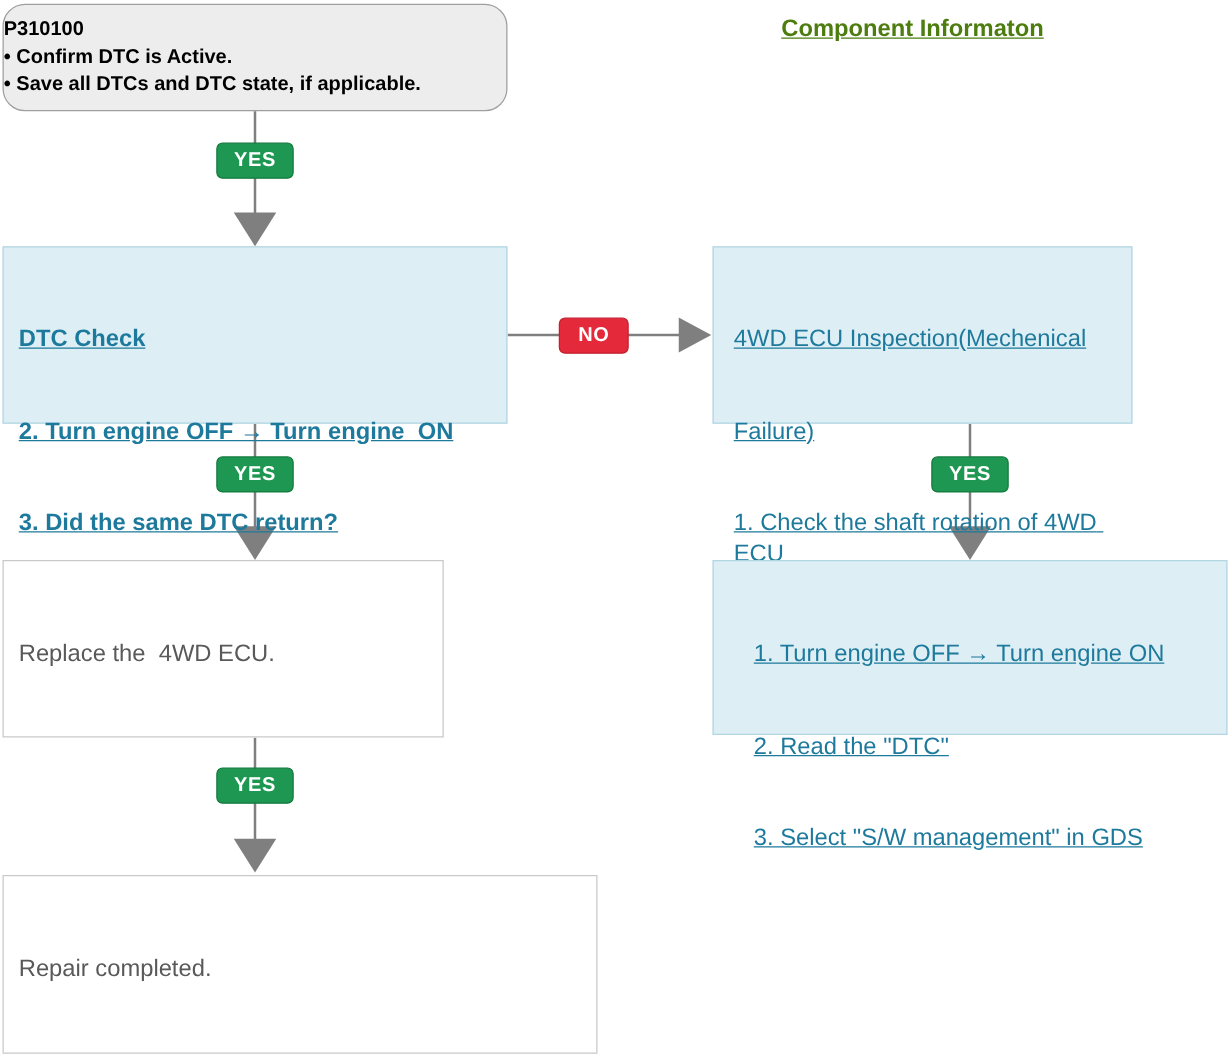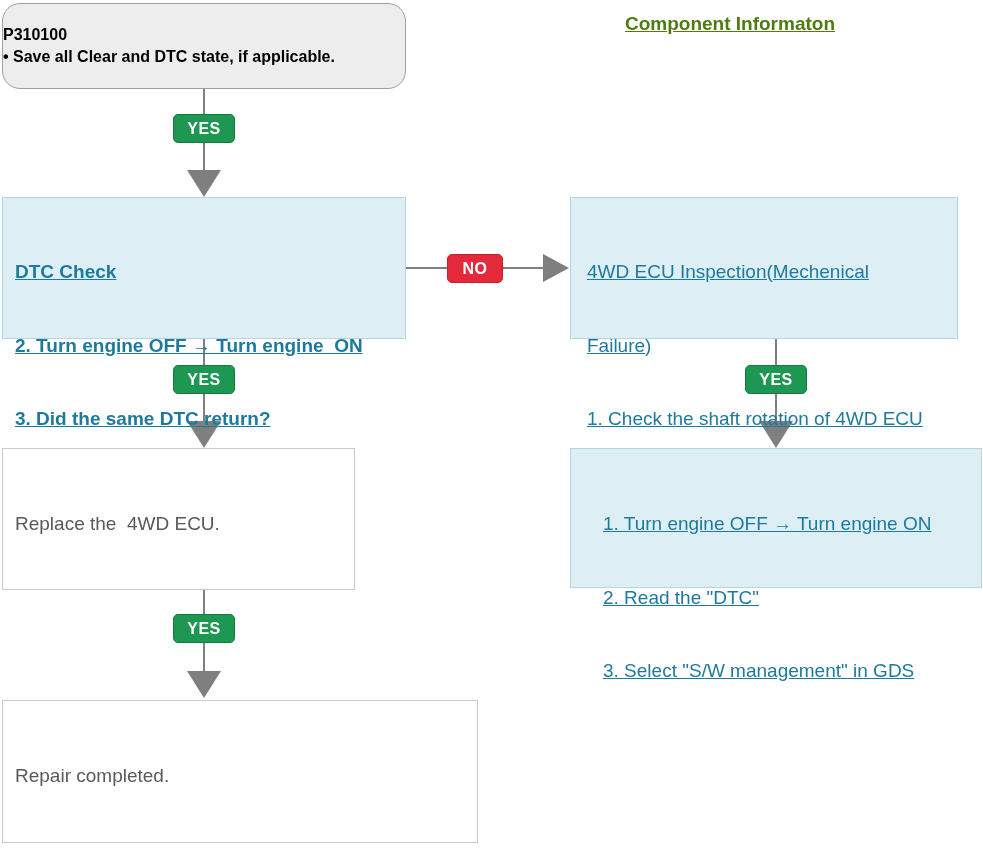--- a/index.html
+++ b/index.html
@@ -64,21 +64,21 @@
     color: #1e7a9c;
   }
   .box.plain {
     background: #ffffff;
     border: 1px solid #c9c9c9;
     color: #595959;
   }
   .line.link { text-decoration: underline; cursor: pointer; }
 
   #box-dtc        { left: 2px;   top: 197px; width: 404px; height: 142px; padding: 13px 12px; font-weight: bold; }
-  #box-inspection { left: 570px; top: 197px; width: 388px; height: 142px; padding: 13px 16px; }
+  #box-inspection { left: 570px; top: 197px; width: 336px; height: 142px; padding: 13px 16px; }
   #box-replace    { left: 2px;   top: 448px; width: 353px; height: 142px; padding: 14px 12px; }
   #box-gds        { left: 570px; top: 448px; width: 412px; height: 140px; padding: 14px 32px; }
   #box-repair     { left: 2px;   top: 700px; width: 476px; height: 143px; padding: 14px 12px; }
 
   
   .vline {
     position: absolute;
     width: 2px;
     background: #7f7f7f;
   }
@@ -142,21 +142,22 @@
   #yes-4 { left: 173px; top: 614px; }
   #no-1  { left: 447px; top: 254px; }
 </style>
 </head>
 <body>
 
 <div class="stage">
 
   <div class="start-node">
     <div class="start-line">P310100</div>
-    <div class="start-line">• Save all Clear and DTC state, if applicable.</div>
+    <div class="start-line">• Confirm DTC is Active.</div>
+    <div class="start-line">• Save all DTCs and DTC state, if applicable.</div>
   </div>
 
   <a class="comp-link">Component Informaton</a>
 
   <div class="vline" id="v1"></div>
   <div class="arrow-down" id="a1"></div>
   <div class="vline" id="v2"></div>
   <div class="arrow-down" id="a2"></div>
   <div class="vline" id="v3"></div>
   <div class="arrow-down" id="a3"></div>

